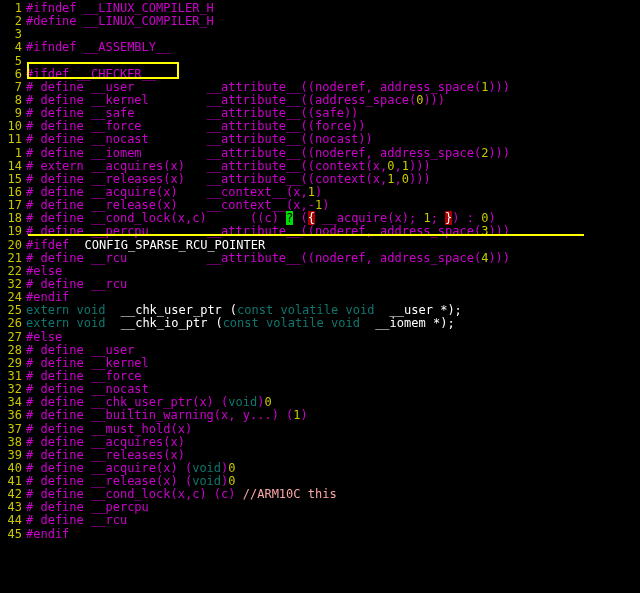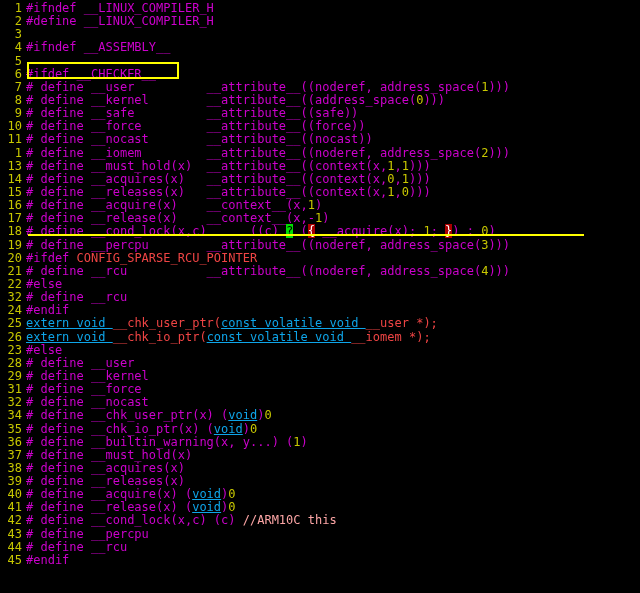--- a/index.html
+++ b/index.html
@@ -36,23 +36,23 @@
     text-align: right;
     color: #c8c800;
     padding-right: 4px;
     font-size: 12px;
   }
   .src {
     display: inline;
   }
   
   .t-pre   { color: #cc00cc; }   
-  .t-kw    { color: #0ea5e9; text-decoration: underline; }   
+  .t-kw    { color: #0f766e; }   
   .t-num   { color: #c8c800; }   
-  .t-id    { color: #ef4444; }   
+  .t-id    { color: #ffffff; margin-left: 8px; }   
   .t-cmt   { color: #fca5a5; }   
   .t-plain { color: #cc00cc; }
 
   
   #hl-box {
     position: absolute;
     left: 27px;
     top: 62px;
     width: 152px;
     height: 17px;
@@ -91,41 +91,39 @@
       <div class="code-line"><span class="lineno">3</span><span class="src"><span class="t-plain"></span></span></div>
       <div class="code-line"><span class="lineno">4</span><span class="src"><span class="t-pre">#ifndef __ASSEMBLY__</span></span></div>
       <div class="code-line"><span class="lineno">5</span><span class="src"><span class="t-plain"></span></span></div>
       <div class="code-line"><span class="lineno">6</span><span class="src"><span class="t-pre">#ifdef __CHECKER__</span></span></div>
       <div class="code-line"><span class="lineno">7</span><span class="src"><span class="t-pre"># define __user          __attribute__((noderef, address_space(</span><span class="t-num">1</span><span class="t-pre">)))</span></span></div>
       <div class="code-line"><span class="lineno">8</span><span class="src"><span class="t-pre"># define __kernel        __attribute__((address_space(</span><span class="t-num">0</span><span class="t-pre">)))</span></span></div>
       <div class="code-line"><span class="lineno">9</span><span class="src"><span class="t-pre"># define __safe          __attribute__((safe))</span></span></div>
       <div class="code-line"><span class="lineno">10</span><span class="src"><span class="t-pre"># define __force         __attribute__((force))</span></span></div>
       <div class="code-line"><span class="lineno">11</span><span class="src"><span class="t-pre"># define __nocast        __attribute__((nocast))</span></span></div>
       <div class="code-line"><span class="lineno">1</span><span class="src"><span class="t-pre"># define __iomem         __attribute__((noderef, address_space(</span><span class="t-num">2</span><span class="t-pre">)))</span></span></div>
-      <div class="code-line"><span class="lineno">13</span><span class="src"><span class="t-pre"># define __must_hold(x)  __attribute__((context(x,</span><span class="t-num">1</span><span class="t-pre">,</span><span class="t-num">1</span><span class="t-pre">)))</span></span></div>
-      <div class="code-line"><span class="lineno">14</span><span class="src"><span class="t-pre"># define __acquires(x)   __attribute__((context(x,</span><span class="t-num">0</span><span class="t-pre">,</span><span class="t-num">1</span><span class="t-pre">)))</span></span></div>
+      <div class="code-line"><span class="lineno">14</span><span class="src"><span class="t-pre"># extern __acquires(x)   __attribute__((context(x,</span><span class="t-num">0</span><span class="t-pre">,</span><span class="t-num">1</span><span class="t-pre">)))</span></span></div>
       <div class="code-line"><span class="lineno">15</span><span class="src"><span class="t-pre"># define __releases(x)   __attribute__((context(x,</span><span class="t-num">1</span><span class="t-pre">,</span><span class="t-num">0</span><span class="t-pre">)))</span></span></div>
       <div class="code-line"><span class="lineno">16</span><span class="src"><span class="t-pre"># define __acquire(x)    __context__(x,</span><span class="t-num">1</span><span class="t-pre">)</span></span></div>
       <div class="code-line"><span class="lineno">17</span><span class="src"><span class="t-pre"># define __release(x)    __context__(x,-</span><span class="t-num">1</span><span class="t-pre">)</span></span></div>
       <div class="code-line"><span class="lineno">18</span><span class="src"><span class="t-pre"># define __cond_lock(x,c)      ((c) </span><span class="cursor">?</span><span class="t-pre"> (</span><span class="brk">{</span><span class="t-pre"> __acquire(x); </span><span class="t-num">1</span><span class="t-pre">; </span><span class="brk">}</span><span class="t-pre">) : </span><span class="t-num">0</span><span class="t-pre">)</span></span></div>
       <div class="code-line"><span class="lineno">19</span><span class="src"><span class="t-pre"># define __percpu        __attribute__((noderef, address_space(</span><span class="t-num">3</span><span class="t-pre">)))</span></span></div>
       <div class="code-line"><span class="lineno">20</span><span class="src"><span class="t-pre">#ifdef </span><span class="t-id">CONFIG_SPARSE_RCU_POINTER</span></span></div>
       <div class="code-line"><span class="lineno">21</span><span class="src"><span class="t-pre"># define __rcu           __attribute__((noderef, address_space(</span><span class="t-num">4</span><span class="t-pre">)))</span></span></div>
       <div class="code-line"><span class="lineno">22</span><span class="src"><span class="t-pre">#else</span></span></div>
       <div class="code-line"><span class="lineno">32</span><span class="src"><span class="t-pre"># define __rcu</span></span></div>
       <div class="code-line"><span class="lineno">24</span><span class="src"><span class="t-pre">#endif</span></span></div>
       <div class="code-line"><span class="lineno">25</span><span class="src"><span class="t-kw">extern void </span><span class="t-id">__chk_user_ptr</span><span class="t-id">(</span><span class="t-kw">const volatile void </span><span class="t-id">__user *);</span></span></div>
       <div class="code-line"><span class="lineno">26</span><span class="src"><span class="t-kw">extern void </span><span class="t-id">__chk_io_ptr</span><span class="t-id">(</span><span class="t-kw">const volatile void </span><span class="t-id">__iomem *);</span></span></div>
-      <div class="code-line"><span class="lineno">23</span><span class="src"><span class="t-pre">#else</span></span></div>
+      <div class="code-line"><span class="lineno">27</span><span class="src"><span class="t-pre">#else</span></span></div>
       <div class="code-line"><span class="lineno">28</span><span class="src"><span class="t-pre"># define __user</span></span></div>
       <div class="code-line"><span class="lineno">29</span><span class="src"><span class="t-pre"># define __kernel</span></span></div>
       <div class="code-line"><span class="lineno">31</span><span class="src"><span class="t-pre"># define __force</span></span></div>
       <div class="code-line"><span class="lineno">32</span><span class="src"><span class="t-pre"># define __nocast</span></span></div>
       <div class="code-line"><span class="lineno">34</span><span class="src"><span class="t-pre"># define __chk_user_ptr(x) (</span><span class="t-kw">void</span><span class="t-pre">)</span><span class="t-num">0</span></span></div>
-      <div class="code-line"><span class="lineno">35</span><span class="src"><span class="t-pre"># define __chk_io_ptr(x) (</span><span class="t-kw">void</span><span class="t-pre">)</span><span class="t-num">0</span></span></div>
       <div class="code-line"><span class="lineno">36</span><span class="src"><span class="t-pre"># define __builtin_warning(x, y...) (</span><span class="t-num">1</span><span class="t-pre">)</span></span></div>
       <div class="code-line"><span class="lineno">37</span><span class="src"><span class="t-pre"># define __must_hold(x)</span></span></div>
       <div class="code-line"><span class="lineno">38</span><span class="src"><span class="t-pre"># define __acquires(x)</span></span></div>
       <div class="code-line"><span class="lineno">39</span><span class="src"><span class="t-pre"># define __releases(x)</span></span></div>
       <div class="code-line"><span class="lineno">40</span><span class="src"><span class="t-pre"># define __acquire(x) (</span><span class="t-kw">void</span><span class="t-pre">)</span><span class="t-num">0</span></span></div>
       <div class="code-line"><span class="lineno">41</span><span class="src"><span class="t-pre"># define __release(x) (</span><span class="t-kw">void</span><span class="t-pre">)</span><span class="t-num">0</span></span></div>
       <div class="code-line"><span class="lineno">42</span><span class="src"><span class="t-pre"># define __cond_lock(x,c) (c) </span><span class="t-cmt">//ARM10C this</span></span></div>
       <div class="code-line"><span class="lineno">43</span><span class="src"><span class="t-pre"># define __percpu</span></span></div>
       <div class="code-line"><span class="lineno">44</span><span class="src"><span class="t-pre"># define __rcu</span></span></div>
       <div class="code-line"><span class="lineno">45</span><span class="src"><span class="t-pre">#endif</span></span></div>

